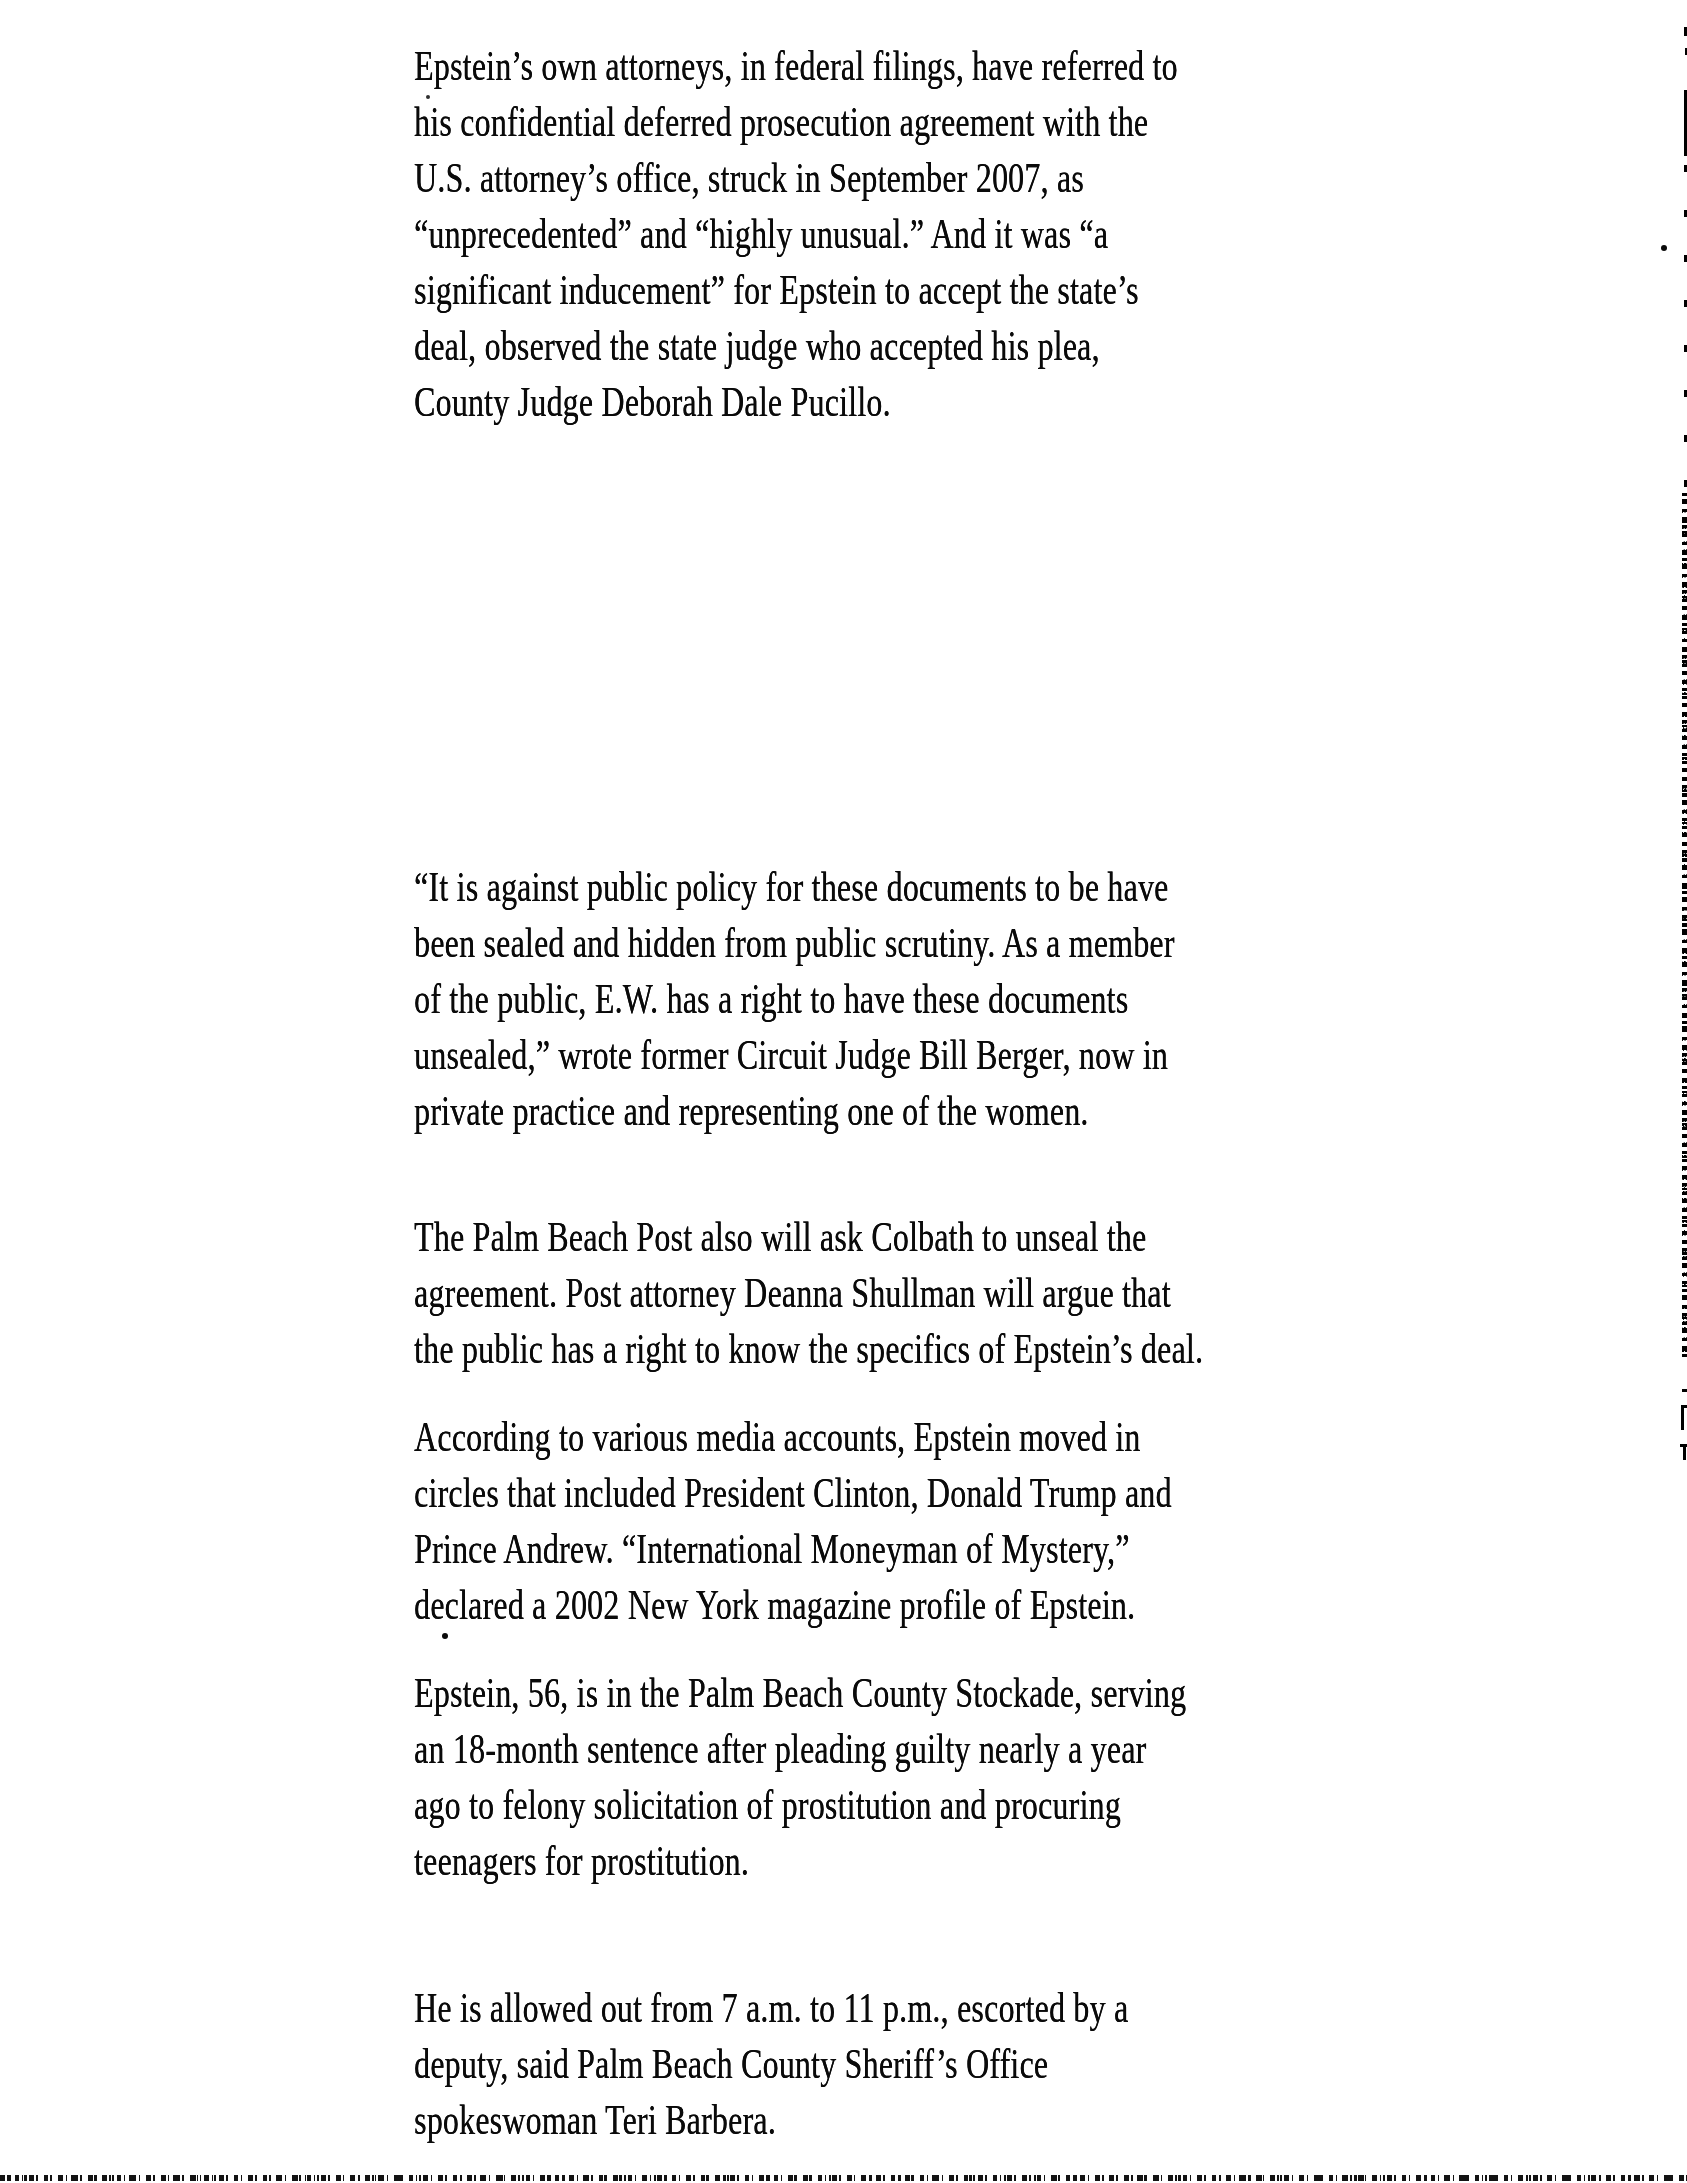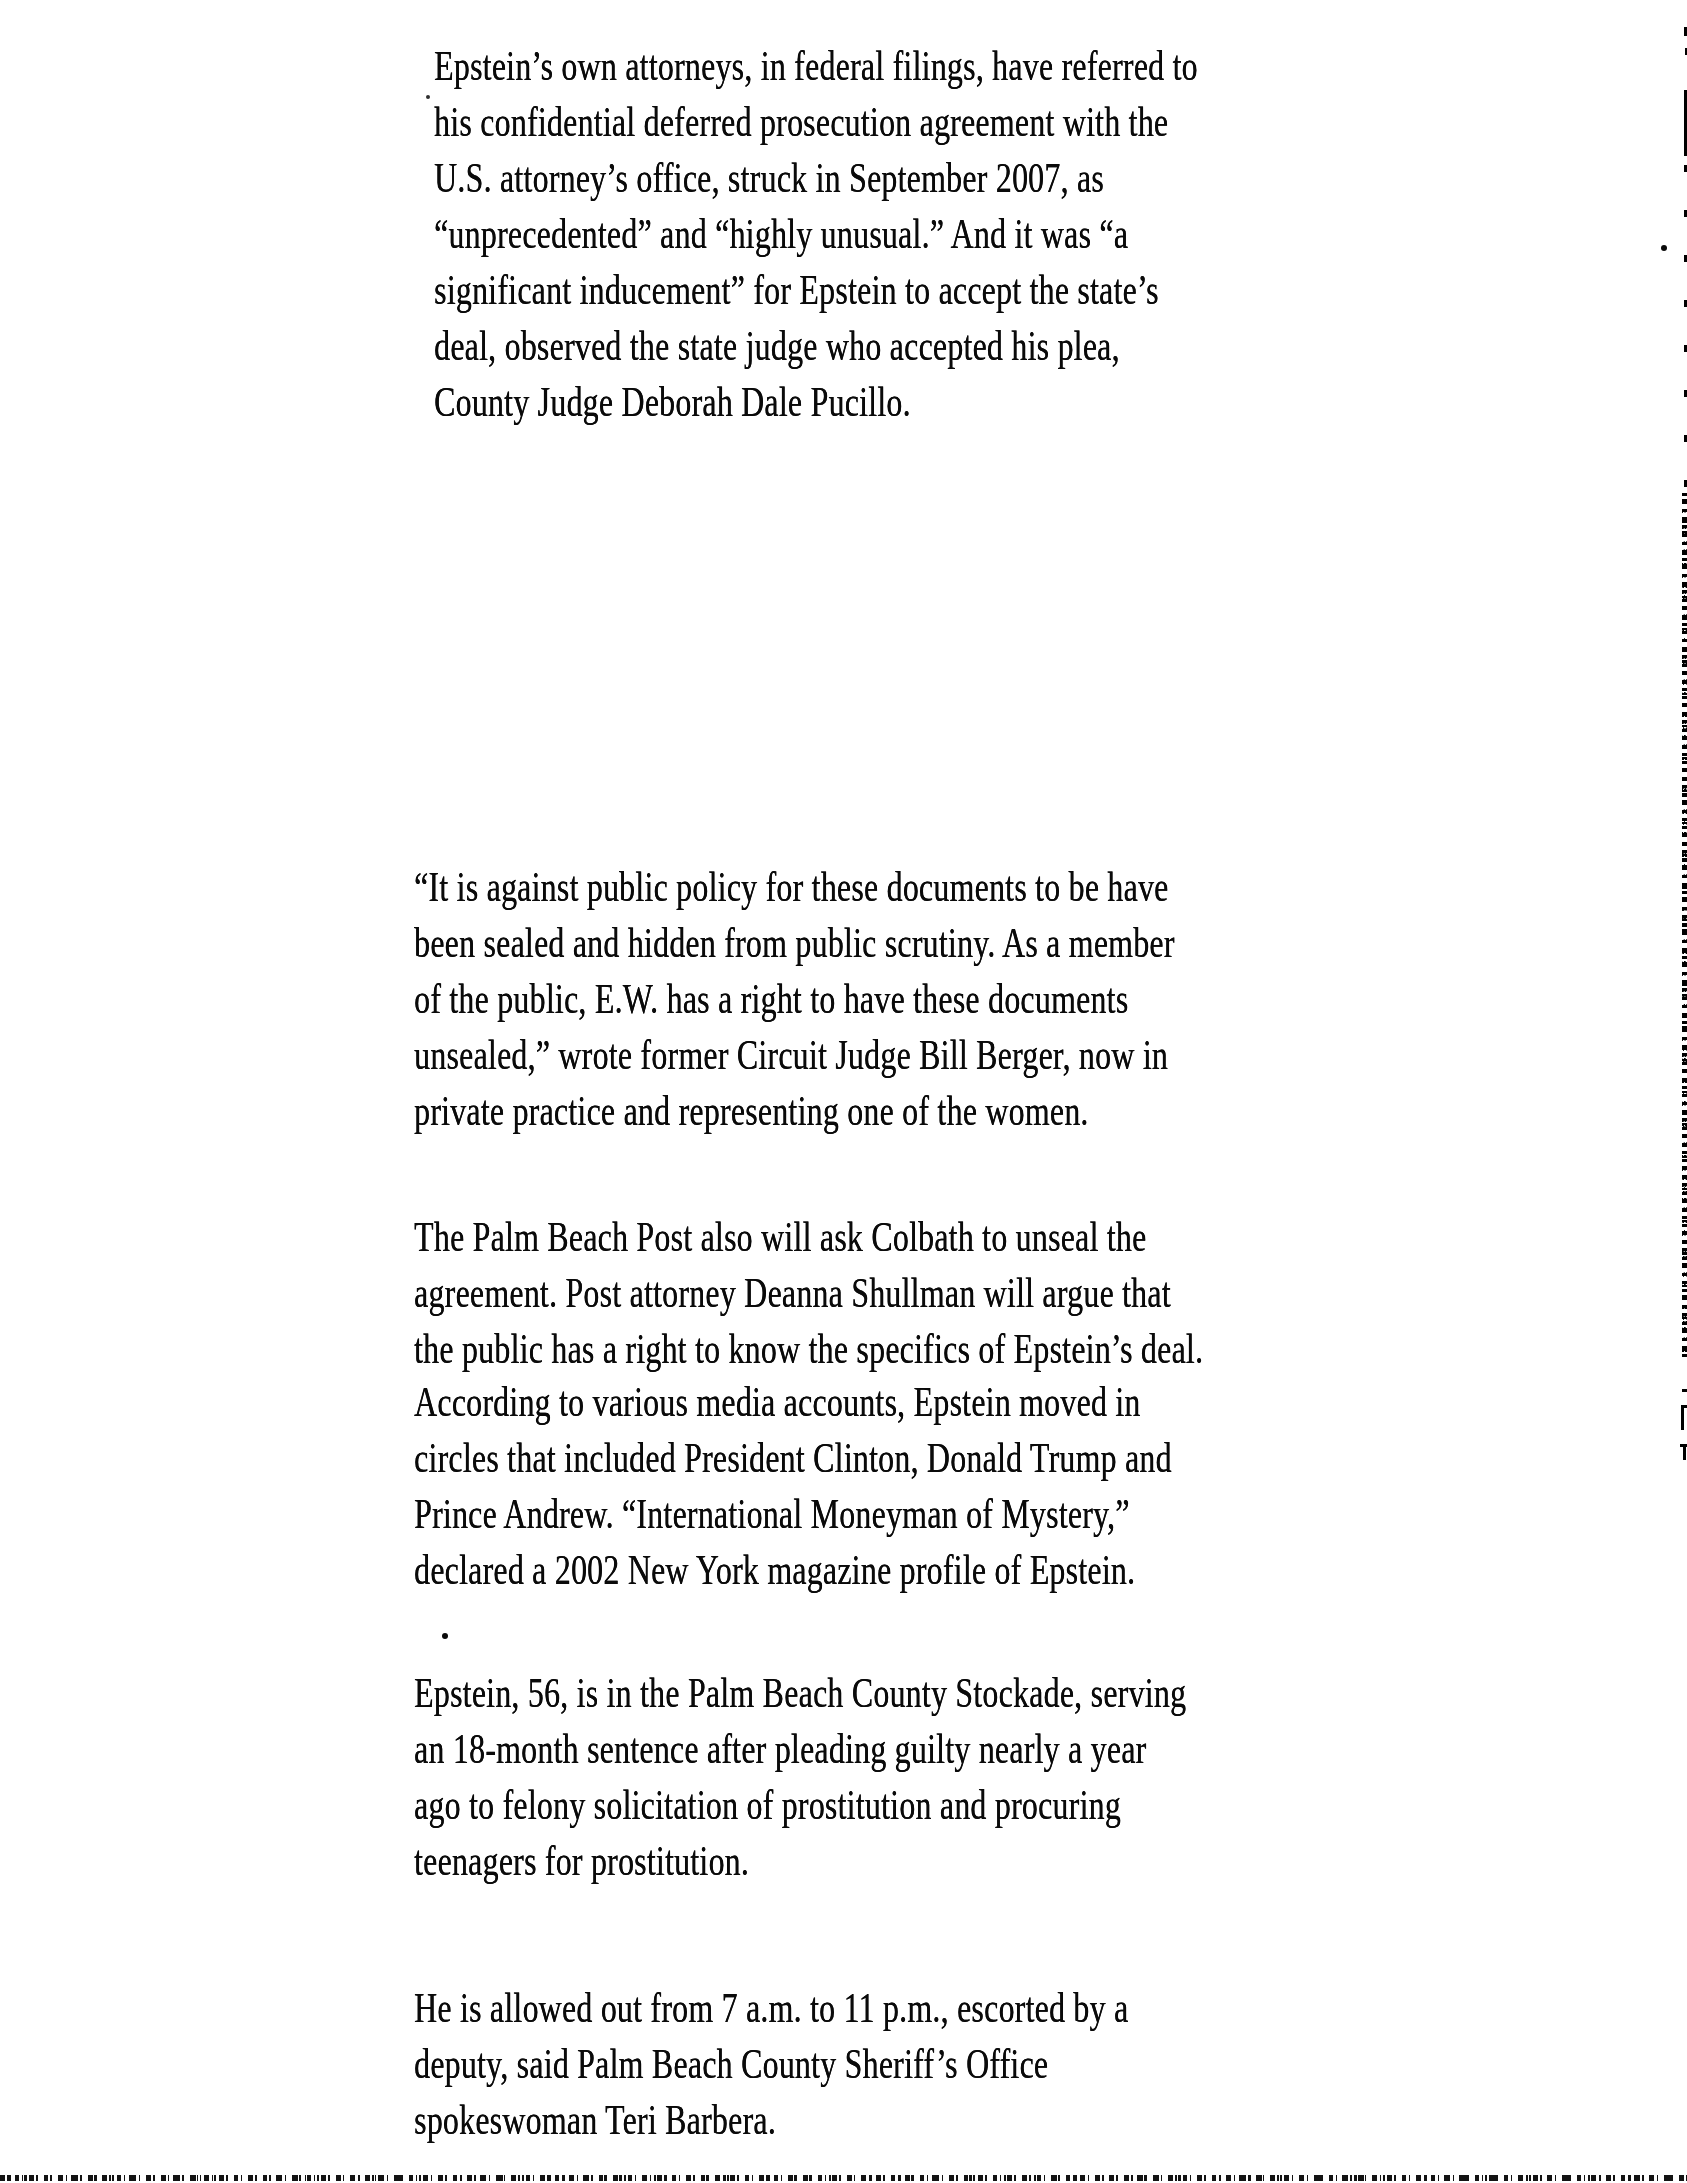--- a/index.html
+++ b/index.html
@@ -16,26 +16,26 @@
     font-size:42px;
     line-height:56px;
     height:56px;
     white-space:nowrap;
     color:#0a0a0a;
     transform:scaleX(0.76);
     transform-origin:0 0;
     letter-spacing:0.3px;
     text-shadow:0.3px 0 0 #0a0a0a;
   }
-  .p1{top:38px;margin-left:20px;}
+  .p1{top:38px;}
   .p2{top:460px;}
   .p3{top:660px;}
   .p4{top:859px;}
   .p5{top:1209px;}
-  .p6{top:1374px;}
+  .p6{top:1409px;}
   .p7{top:1665px;}
   .p8{top:1980px;}
 
   
   .dot{position:absolute;background:#0a0a0a;border-radius:50%;}
   .stray-dot{left:442px;top:1633px;width:6px;height:6px;}
   .margin-speck{left:426px;top:95px;width:4px;height:4px;opacity:.85;}
   .right-iso-dot{left:1661px;top:245px;width:6px;height:6px;}
 
   .re-mark{position:absolute;background:#000;}

